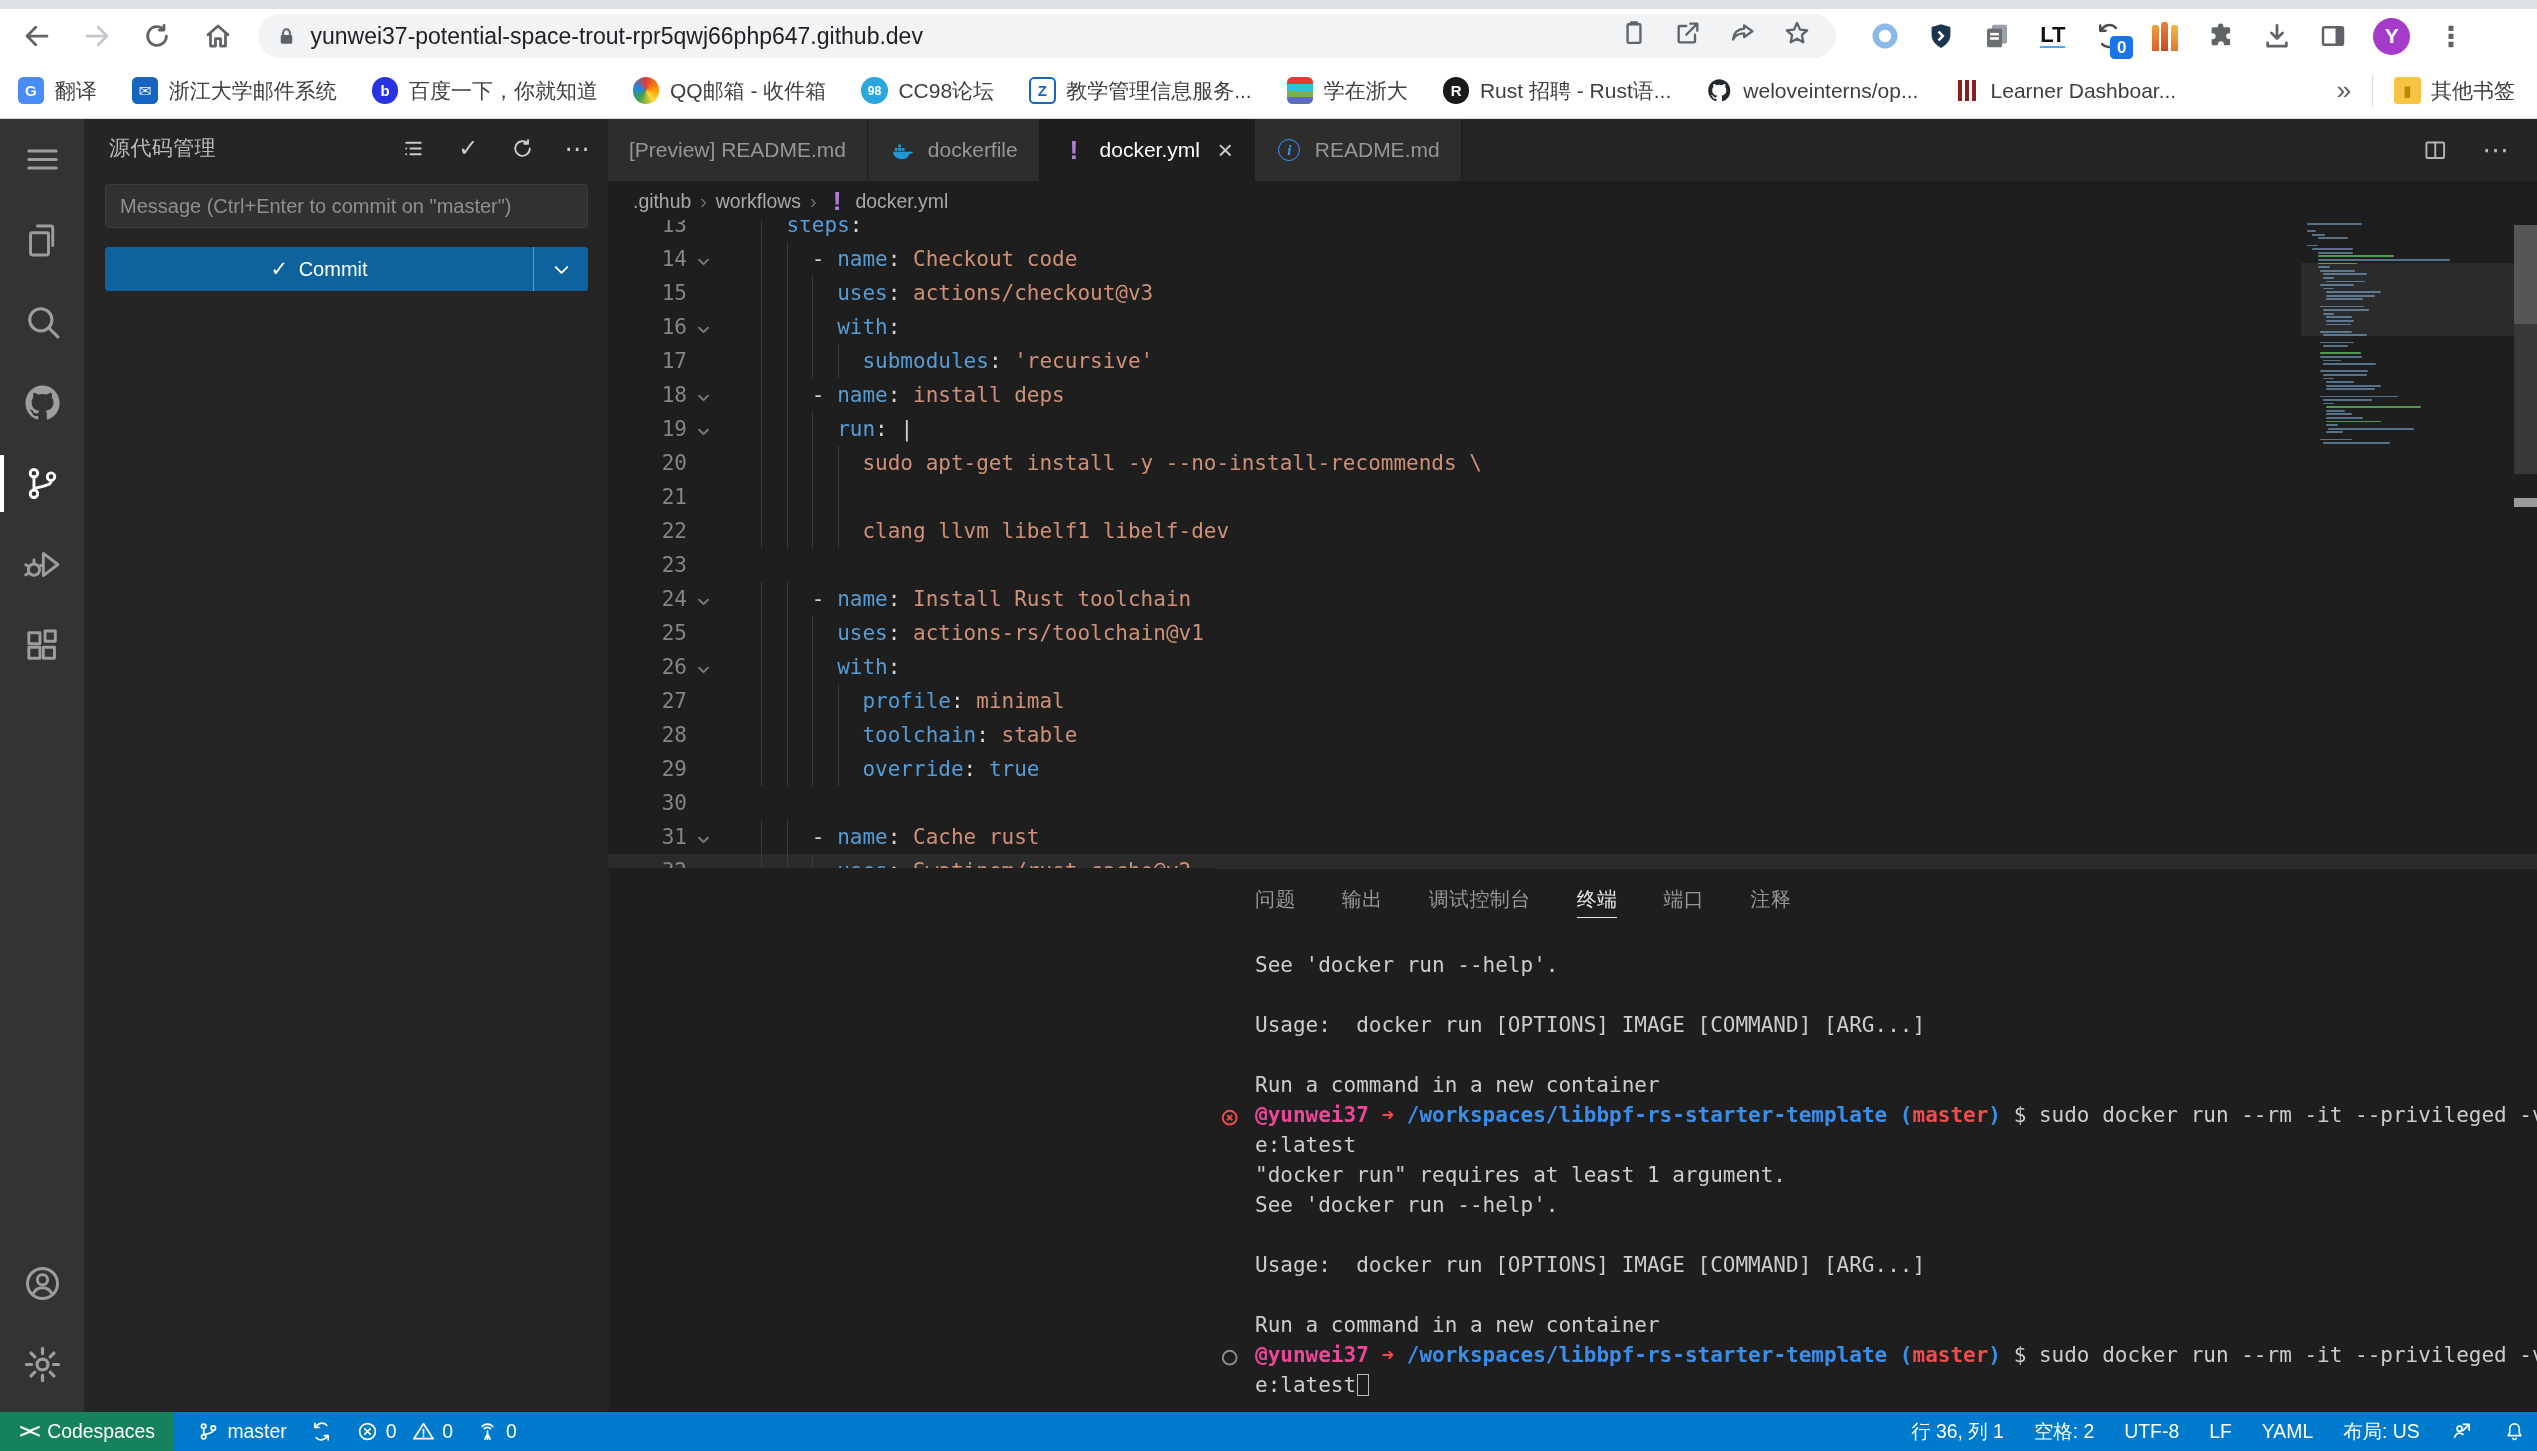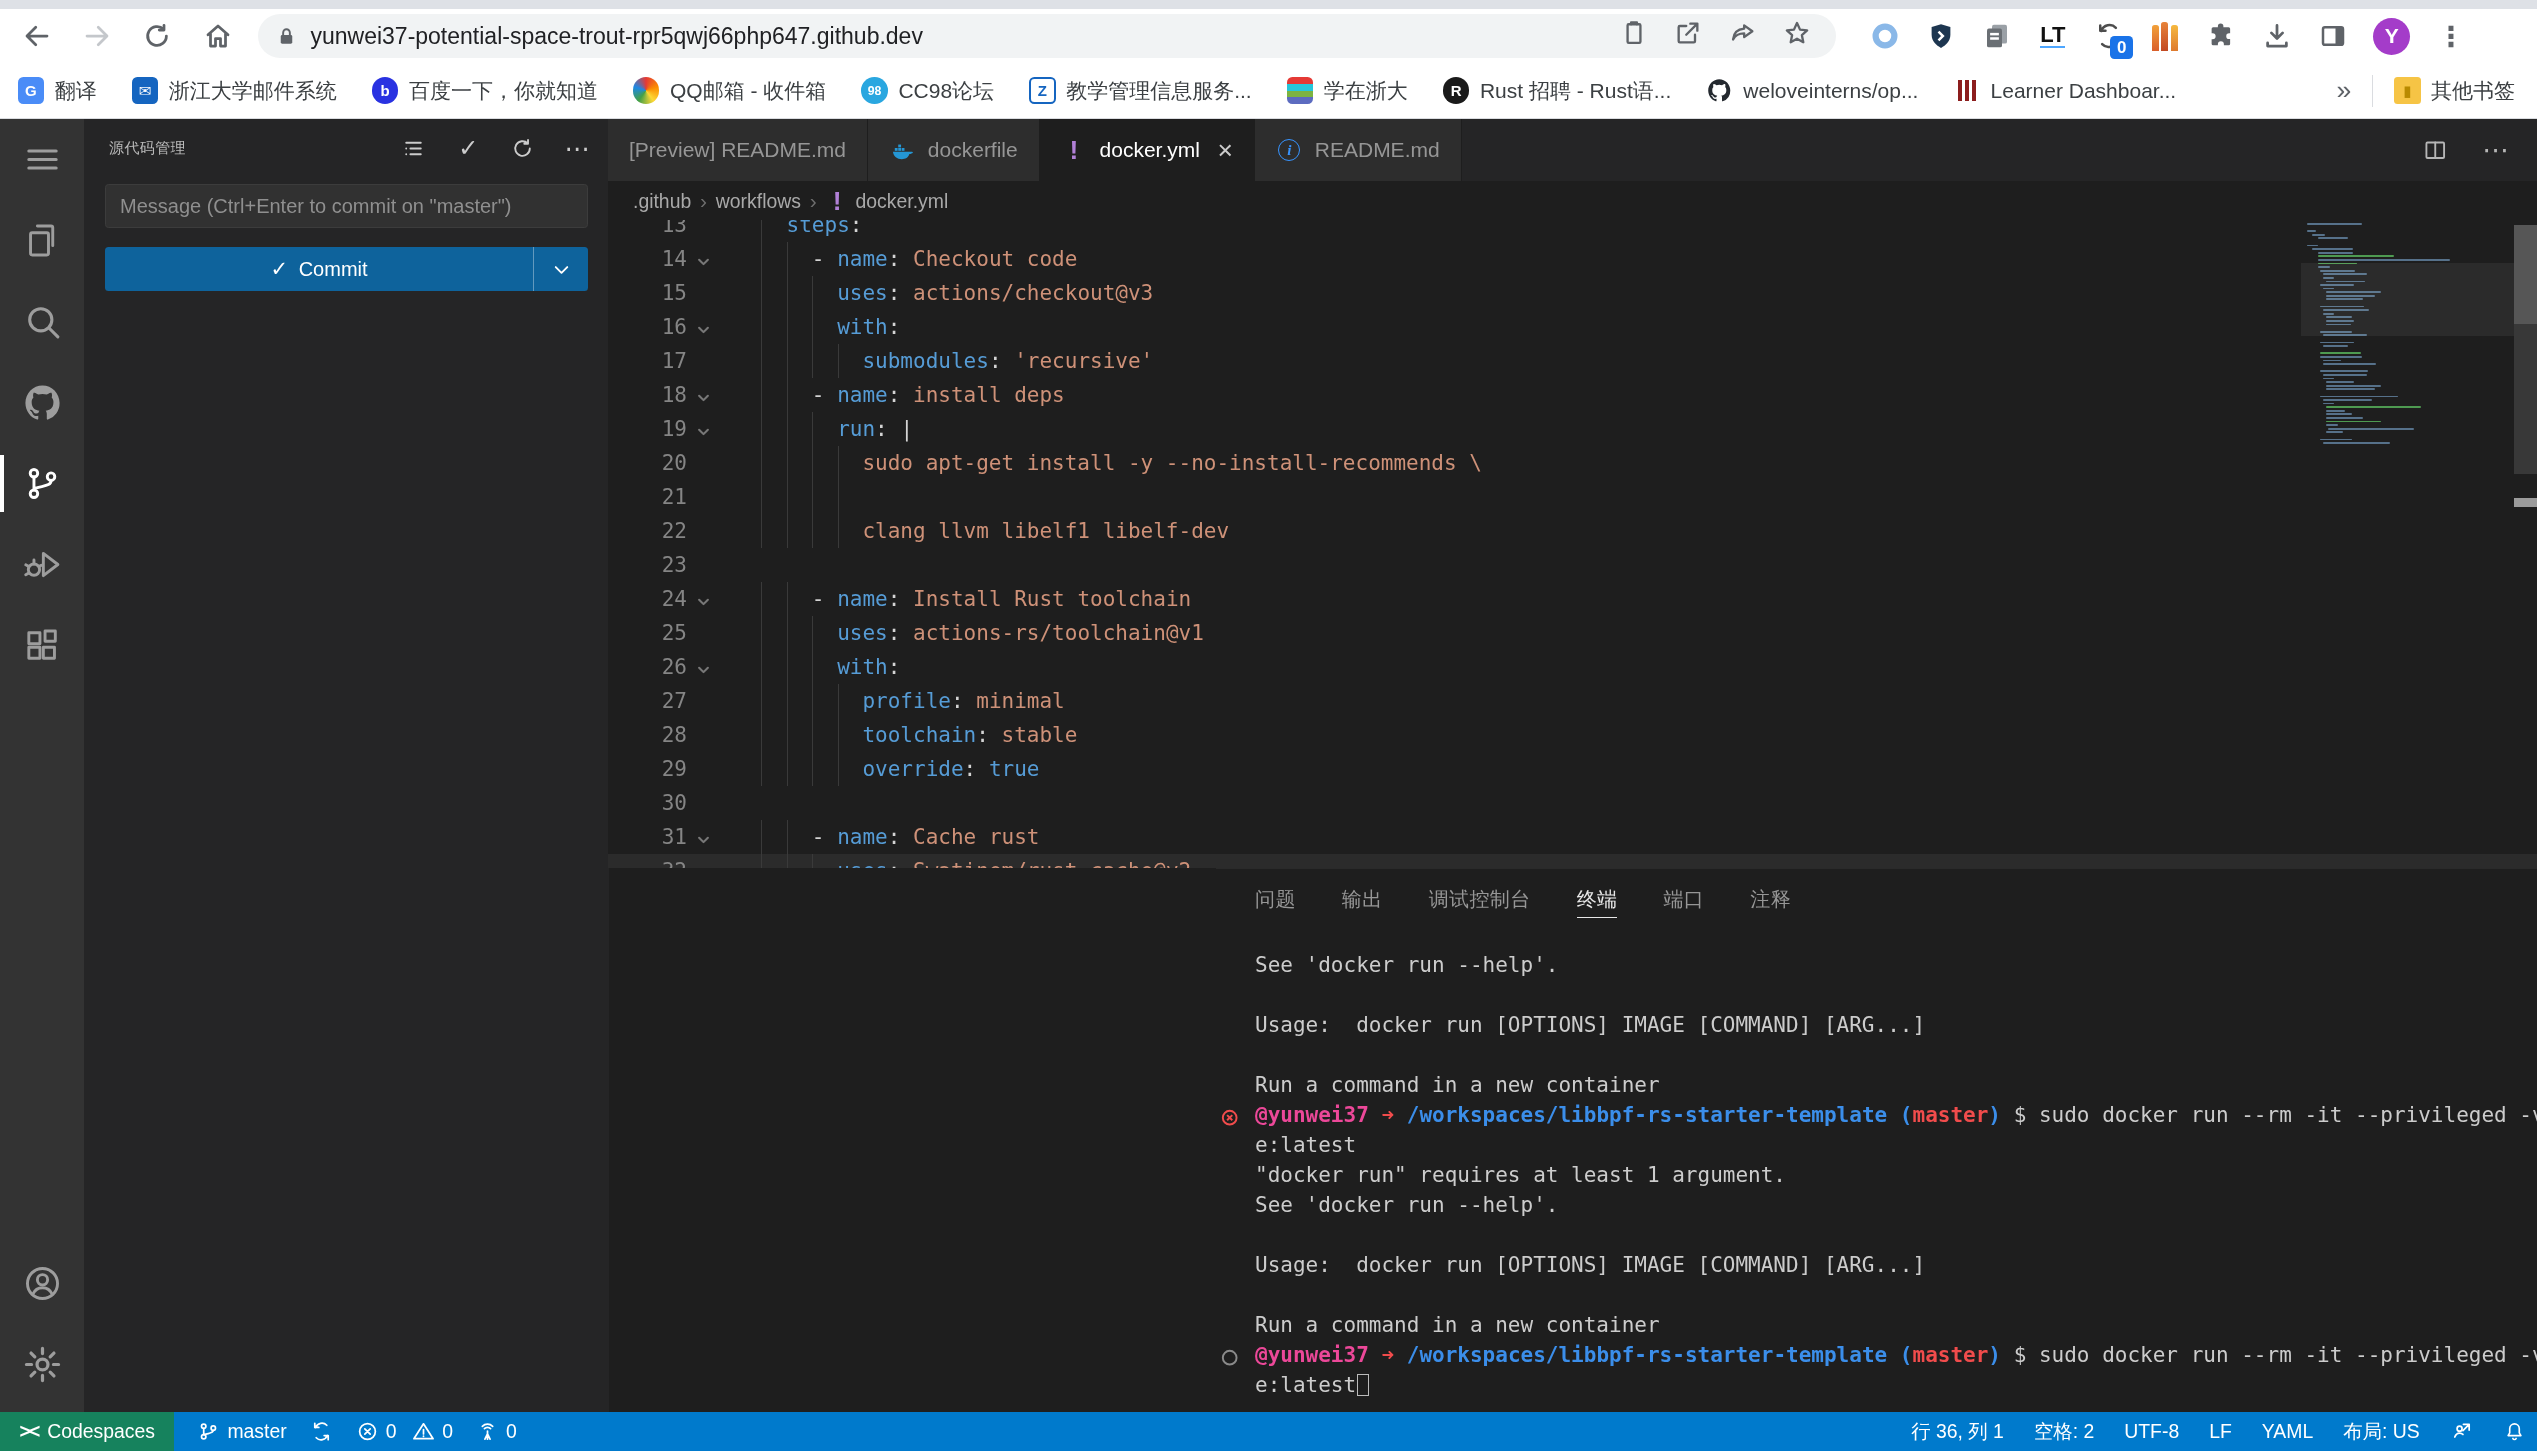--- a/index.html
+++ b/index.html
@@ -35,21 +35,21 @@
   #workbench { left:0; top:119px; width:2538px; height:1293px; background:#1e1e1e; }
   #activity-bar { left:0; top:0; width:84px; height:1293px; background:#333333; display:flex; flex-direction:column; align-items:center; }
   .act-item { width:84px; height:81px; display:flex; align-items:center; justify-content:center; color:#9d9d9d; position:relative; }
   .act-item svg { width:41px; height:41px; }
   .act-item.active { color:#ffffff; }
   .act-item.active::before { content:""; position:absolute; left:0; top:12.3px; bottom:12.3px; width:3.5px; background:#ffffff; }
   #act-bottom { margin-top:auto; margin-bottom:7px; }
 
   #sidebar { left:84px; top:0; width:525px; height:1293px; background:#252526; }
   #scm-header { height:58px; display:flex; align-items:center; padding:0 17.6px 0 25px; }
-  #scm-title { color:#bbbbbb; font-size:15px; letter-spacing:0.4px; }
+  #scm-title { color:#bbbbbb; font-size:21px; letter-spacing:0.4px; }
   #scm-actions { margin-left:auto; display:flex; gap:26.5px; color:#cccccc; }
   .scm-act { width:28px; height:28px; display:flex; align-items:center; justify-content:center; font-size:23px; }
   .scm-act svg { width:25px; height:25px; }
   #scm-input { margin:7px 21px 0; height:44px; background:#313131; border:0.9px solid #3c3c3c; border-radius:3.5px; display:flex; align-items:center; padding:0 14px; }
   #scm-input input { width:100%; background:transparent; border:none; outline:none; color:#cccccc; font-size:20px; font-family:inherit; }
   #scm-input input::placeholder { color:#8f8f8f; }
   #commit-btn { margin:19.4px 21px 0; height:44px; background:#0e639c; border-radius:3.5px; display:flex; align-items:center; color:#ffffff; font-size:20px; }
   #commit-main { flex:1; display:flex; align-items:center; justify-content:center; gap:10.6px; }
   #commit-chevron { width:55px; height:100%; border-left:0.9px solid rgba(255,255,255,.35); display:flex; align-items:center; justify-content:center; }
   #commit-chevron svg { width:23px; height:23px; }

